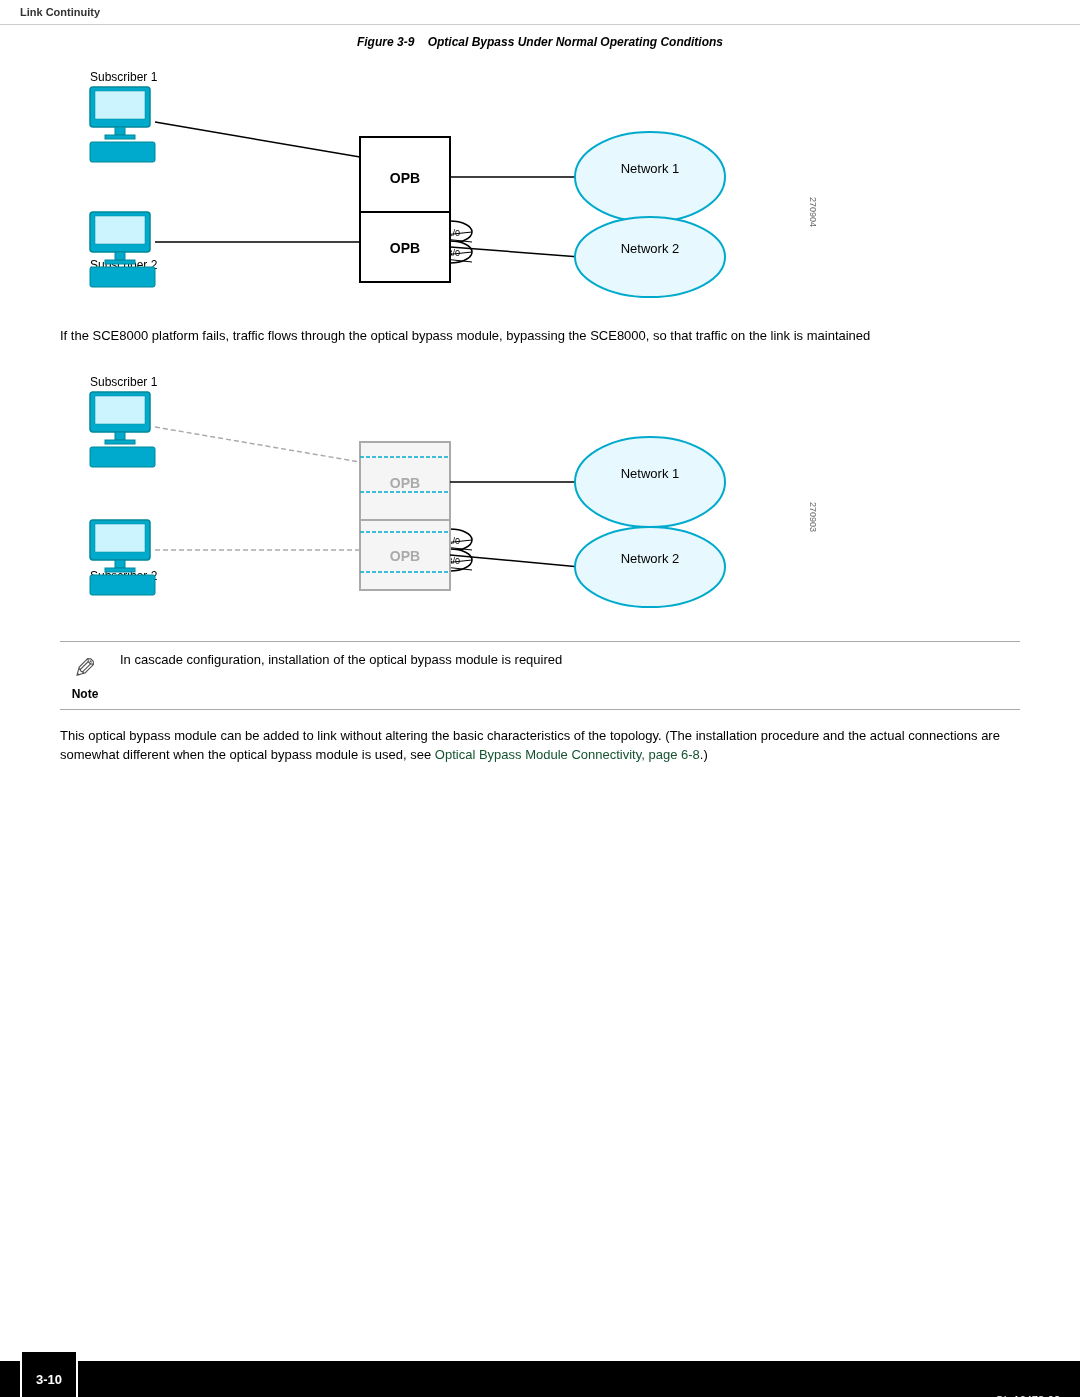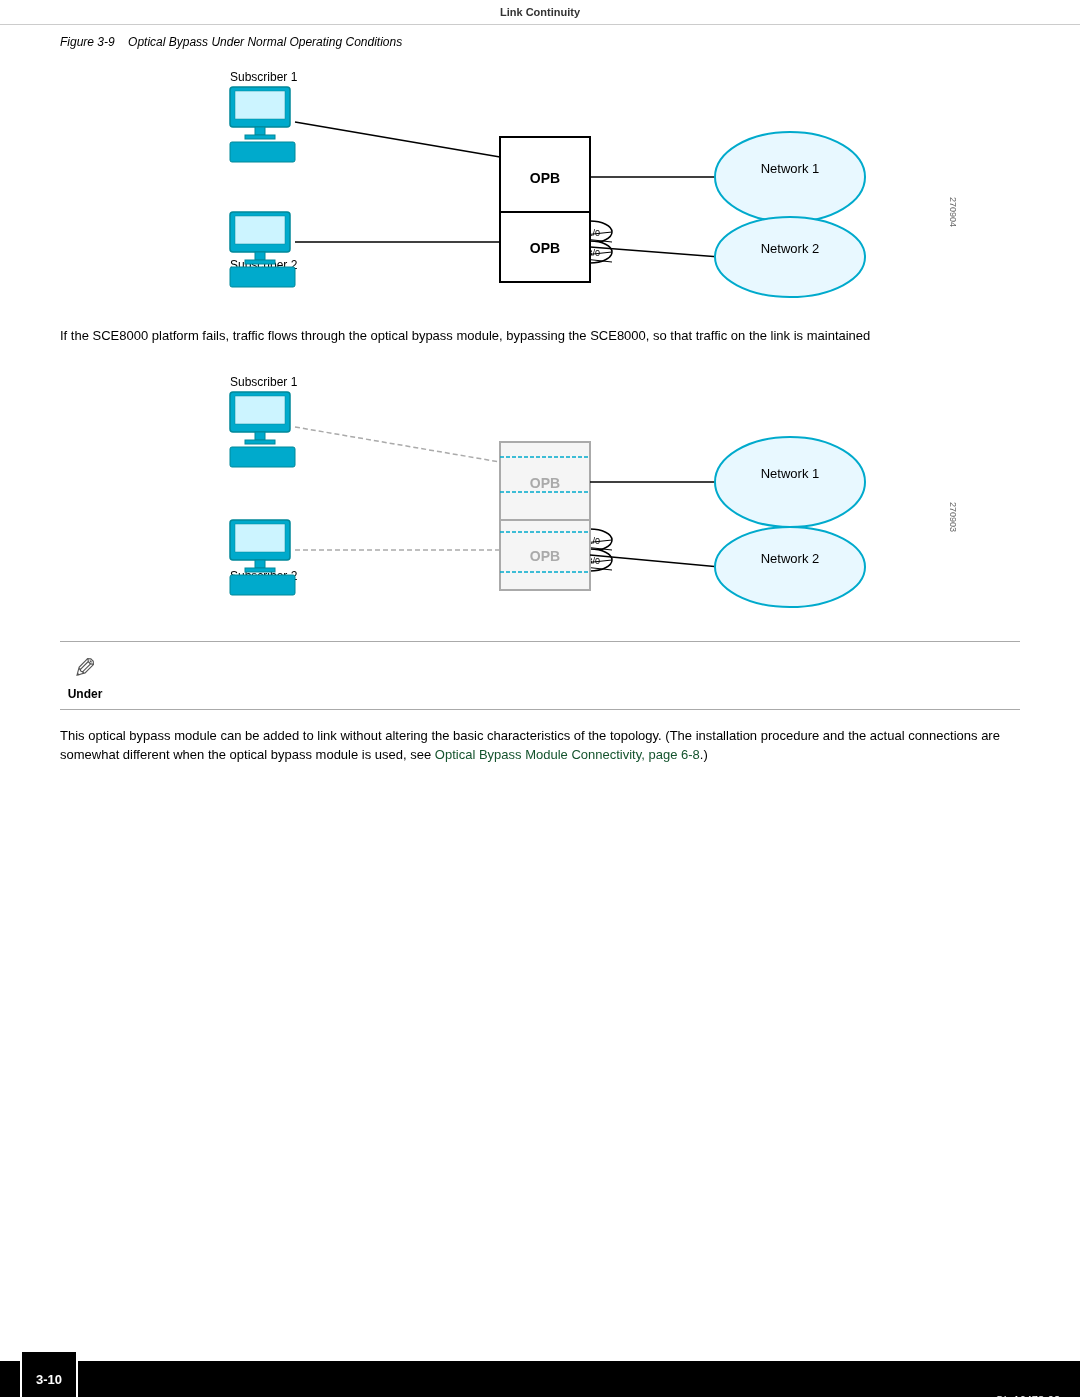--- a/index.html
+++ b/index.html
@@ -16,46 +16,44 @@
 
     
     .header-bar {
       display: flex;
       justify-content: space-between;
       align-items: center;
       padding: 6px 20px;
       border-bottom: 1px solid #ccc;
       font-size: 11px;
       color: #333;
-      flex-direction: column;
     }
     .header-left { font-weight: bold; }
     .header-center { text-align: center; flex: 1; }
     .header-right { text-align: right; }
 
     
     .content {
       padding: 10px 60px 10px 60px;
     }
 
     
     .figure-title {
-      font-weight: normal;
+      font-weight: bold;
       font-style: italic;
       font-size: 12px;
       margin-bottom: 8px;
-      text-align: left;
+      text-align: center;
     }
 
     
     .diagram-container {
       position: relative;
       width: 100%;
       margin-bottom: 16px;
-      text-align: right;
     }
 
     
     .para {
       font-size: 13px;
       line-height: 1.5;
       margin: 16px 0;
       color: #000;
     }
 
@@ -285,22 +283,23 @@
       <ellipse cx="590" cy="205" rx="75" ry="40" fill="#e8f8ff" stroke="#00AACC" stroke-width="2"></ellipse>
       <text x="590" y="201" font-size="13" fill="#000" text-anchor="middle">Network 2</text>
 
       <text x="810" y="200" font-size="9" fill="#666" transform="rotate(90, 810, 140)">270903</text>
     </svg>
   </div>
 
   <div class="note-box">
     <div class="note-icon">
       <span class="note-pencil">✎</span>
-      <span class="note-label">Under</span>
+      <span class="note-label">Note</span>
     </div>
+    <div class="note-text">In cascade configuration, installation of the optical bypass module is required</div>
   </div>
 
   <p class="para">
     <span>This optical bypass module can be added to link without altering the basic characteristics of the topology. (The installation procedure and the actual connections are somewhat different when the optical bypass module is used, see </span><a class="link-text">Optical Bypass Module Connectivity, page 6-8</a><span>.)</span>
   </p>
 
 
 </div>
 
 <div class="footer">

